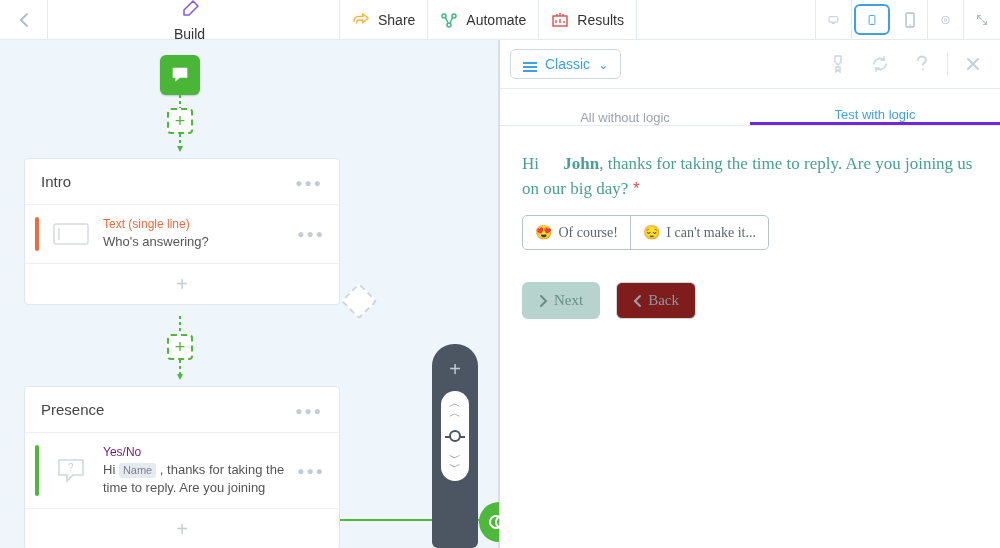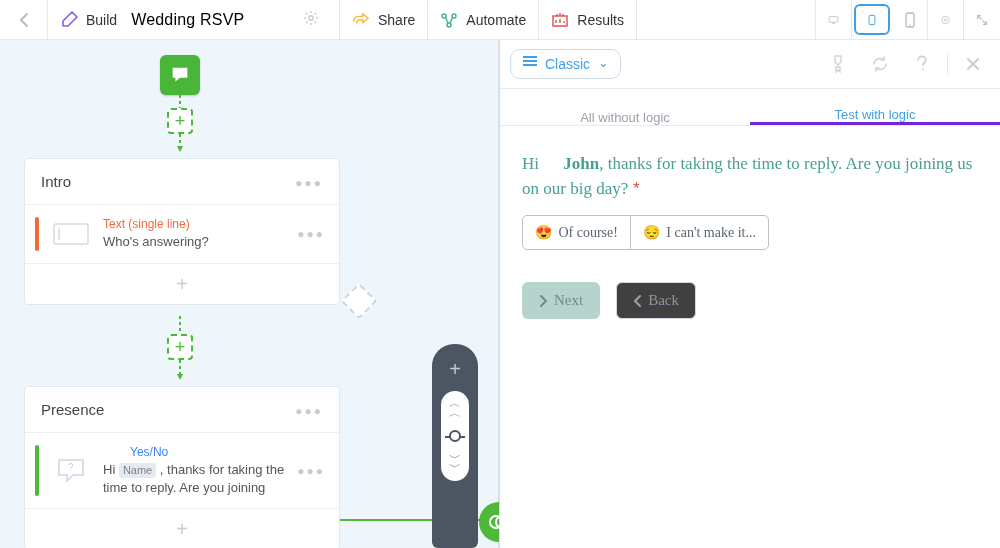--- a/index.html
+++ b/index.html
@@ -44,21 +44,21 @@
   .block-header { display: flex; align-items: flex-end; justify-content: space-between; padding: 14px 16px; border-bottom: 1px solid #eceff3; }
   .block-title { font-size: 15px; color: #444; }
   .dots { color: #c3cbd3; letter-spacing: 2px; font-size: 12px; }
   .block-row { display: flex; align-items: center; padding: 12px 14px 12px 10px; gap: 12px; border-bottom: 1px solid #eceff3; position: relative; }
   .row-accent { width: 4px; align-self: stretch; border-radius: 2px; }
   .row-accent.orange { background: #f26a3c; }
   .row-accent.green { background: #4db83a; }
   .row-icon { width: 40px; height: 30px; display: flex; align-items: center; justify-content: center; color: #cfd6dd; }
   .row-body { flex: 1; font-size: 13px; }
   .row-type { color: #f26a3c; font-size: 12px; margin-bottom: 2px; }
-  .row-type.green { color: #3b82f6; margin-left: 27px; }
+  .row-type.green { color: #701a75; }
   .row-q { color: #555; line-height: 1.35; }
   .name-chip { display: inline-block; background: #e5eaef; border-radius: 3px; padding: 0 4px; font-size: 11px; color: #7a838e; vertical-align: middle; }
   .block-add { text-align: center; padding: 10px 0; color: #c5ccd4; font-size: 20px; line-height: 1; }
 
   .side-diamond {
     position: absolute; width: 26px; height: 26px; border: 2px dashed #cfd6dd;
     background: #fff; transform: rotate(45deg); border-radius: 3px;
   }
 
   
@@ -81,21 +81,21 @@
   .green-line { position: absolute; left: 453px; bottom: 0; width: 6px; height: 70px; background: #4db83a; }
   .hand-circle {
     position: absolute; left: 479px; bottom: 6px; width: 40px; height: 40px; display: flex; align-items: center; justify-content: center;
   }
 
   
   .preview-top {
     display: flex; align-items: center; height: 48px; padding: 0 10px; gap: 8px;
   }
   .theme-pill {
-    display: flex; align-items: flex-start; gap: 8px; border: 1px solid #cfd9e3; border-radius: 10px;
+    display: flex; align-items: flex-end; gap: 8px; border: 1px solid #cfd9e3; border-radius: 5px;
     padding: 6px 12px; color: #3fa0e8; font-size: 14px;
   }
   .theme-pill .bars { display: inline-flex; flex-direction: column; gap: 2px; }
   .theme-pill .bars span { display: block; width: 14px; height: 2px; background: #3fa0e8; }
   .theme-pill .car { color: #3fa0e8; font-size: 12px; }
   .pv-toolbtn { width: 34px; height: 34px; display: flex; align-items: center; justify-content: center; color: #c6ced6; }
   .pv-toolspacer { flex: 1; }
   .pv-divider { width: 1px; height: 22px; background: #e4e9ee; }
 
   .preview-tabs { display: flex; border-top: 1px solid #e6ebf0; border-bottom: 1px solid #e6ebf0; height: 38px; }
@@ -110,34 +110,34 @@
   .pv-opts { display: inline-flex; margin-top: 14px; border: 1px solid #bac2c9; border-radius: 5px; overflow: hidden; }
   .pv-opt { padding: 8px 12px; font-size: 14px; color: #5a6570; display: flex; align-items: center; gap: 6px; cursor: pointer; font-family: "Comic Sans MS", cursive; }
   .pv-opt + .pv-opt { border-left: 1px solid #bac2c9; }
 
   .pv-nav { display: flex; gap: 16px; margin-top: 32px; }
   .pv-btn {
     display: flex; align-items: center; gap: 6px; padding: 9px 16px; border-radius: 6px;
     font-family: "Comic Sans MS", cursive; font-size: 15px; border: 1px solid transparent; cursor: pointer;
   }
   .pv-btn.next { background: #b6d4cd; color: #6a8d85; }
-  .pv-btn.backb { background: #404040; border-color: #cfd6dd; color: #8d97a1; }
+  .pv-btn.backb { background: #7f1d1d; border-color: #cfd6dd; color: #8d97a1; }
 
   .canvas-split { position: absolute; right: 0; top: 0; bottom: 0; width: 2px; background: #d7dee4; }
 </style>
 </head>
 <body>
 
 <div class="topbar">
   <div class="tb-cell back">
     <svg width="10" height="16" viewBox="0 0 10 16">
         <path d="M8 2 L2 8 L8 14" fill="none" stroke="#b4bdc7" stroke-width="2" stroke-linecap="round"></path>
       </svg>
   </div>
-  <div class="tb-cell build-cell" style="width:292px;">
+  <div class="tb-cell build-cell" style="width:292px;flex-direction:column;">
     <span class="ico">
       <svg width="18" height="18" viewBox="0 0 18 18">
           <path d="M3 15 L3 10 L12 1 L17 6 L8 15 Z M3 15 L8 15" fill="none" stroke="#8a5ce8" stroke-width="1.6" stroke-linejoin="round"></path>
         </svg>
     </span>
     <span style="font-weight:500;">Build</span>
     <span class="tb-sub" style="margin-left:6px;">Wedding RSVP</span>
     <span class="gear-slot">
       <svg width="16" height="16" viewBox="0 0 16 16">
           <circle cx="8" cy="8" r="2.2" fill="none" stroke="#c5ccd4" stroke-width="1.4"></circle>

